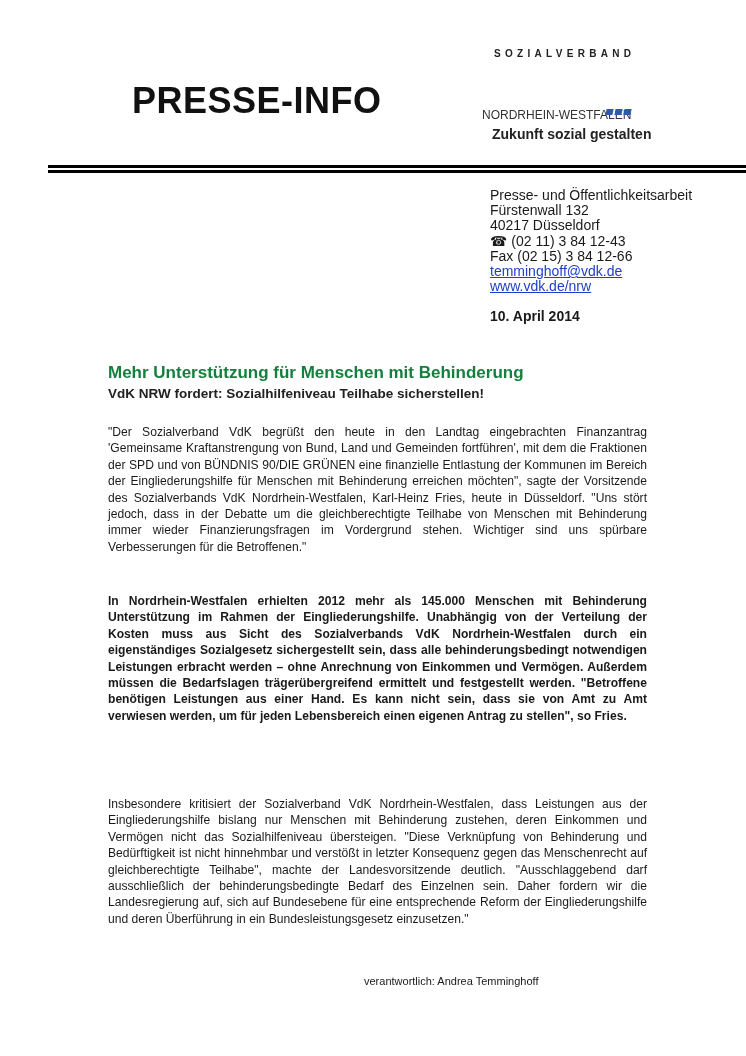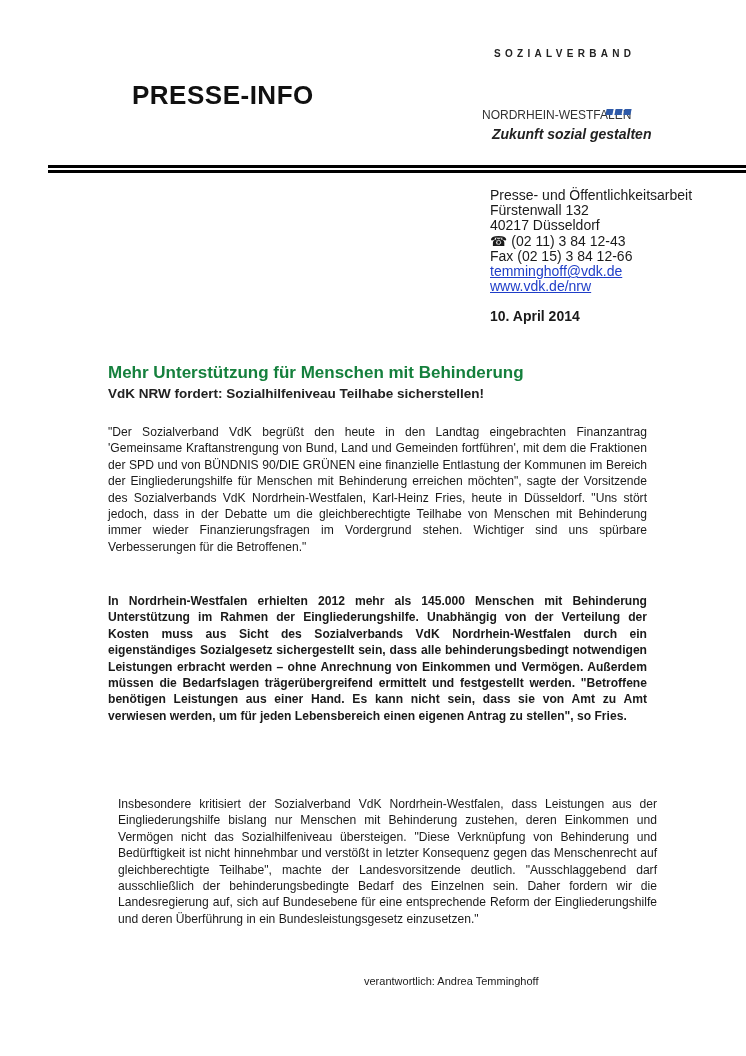--- a/index.html
+++ b/index.html
@@ -2,40 +2,40 @@
 <html><head>
 <meta charset="utf-8">
 <style>
   html, body { margin: 0; padding: 0; background: #ffffff; }
   body {
     width: 746px; height: 1056px; position: relative; overflow: hidden;
     font-family: "Liberation Sans", "DejaVu Sans", sans-serif; color: #1a1a1a;
   }
   .title {
     position: absolute; left: 132px; top: 80px;
-    font-size: 26px; font-weight: bold; letter-spacing: 0.5px; color: #111;
+    font-size: 36px; font-weight: bold; letter-spacing: 0.5px; color: #111;
   }
   .logo { position: absolute; left: 482px; top: 46px; width: 190px; height: 100px; }
   .logo .sv {
     position: absolute; left: 12px; top: 2px; font-size: 10px; font-weight: bold;
     letter-spacing: 4.3px; color: #222;
   }
   .logo .vdk-wrap { position: absolute; left: 0; top: 14px; width: 180px; height: 40px; }
   .logo .grey-bar { position: absolute; left: 0; top: 22px; width: 180px; height: 16px; background: #c8c8c8; }
   .logo .vdk {
     position: absolute; left: 24px; top: -6px; font-size: 46px; font-weight: bold; font-style: italic;
     color: #2f5aa8; letter-spacing: -2px; line-height: 46px;
   }
   .logo .nrw {
     position: absolute; left: 0; top: 62px; font-size: 12px; color: #333; letter-spacing: 0px;
   }
   .logo .squares { position: absolute; left: 124px; top: 63px; display: flex; gap: 2px; }
   .logo .squares span { width: 7px; height: 6px; background: #2f5aa8; display: block; transform: skewX(-12deg); }
   .logo .slogan {
-    position: absolute; left: 10px; top: 80px; font-size: 14px; font-weight: bold; font-style: italic; color: #222;
+    position: absolute; left: 10px; top: 80px; font-size: 14px; font-weight: bold; color: #222;
   }
   .rule { position: absolute; left: 48px; width: 698px; height: 3px; background: #000; }
   .rule.r1 { top: 165px; }
   .rule.r2 { top: 170px; }
   .contact {
     position: absolute; left: 490px; top: 188px; font-size: 14px; line-height: 15.2px; color: #1a1a1a;
   }
   .contact a { color: #1f3ec8; text-decoration: underline; }
   .contact .date { font-weight: bold; margin-top: 15px; }
   .headline {
@@ -43,21 +43,21 @@
   }
   .subheadline {
     position: absolute; left: 108px; top: 386px; font-size: 13.5px; font-weight: bold; color: #222;
   }
   .para {
     position: absolute; left: 108px; width: 539px; font-size: 12.1px; line-height: 16.4px;
     text-align: justify; color: #1a1a1a;
   }
   .p1 { top: 424px; }
   .p2 { top: 593px; font-weight: bold; }
-  .p3 { top: 796px; margin-left: 10px; }
+  .p3 { top: 796px; }
   .resp { position: absolute; left: 364px; top: 975px; font-size: 11px; color: #1a1a1a; }
 </style>
 </head>
 <body>
 
 <div class="title">PRESSE-INFO</div>
 
 <div class="logo">
   <div class="sv">SOZIALVERBAND</div>
   <div class="nrw">NORDRHEIN-WESTFALEN</div>

